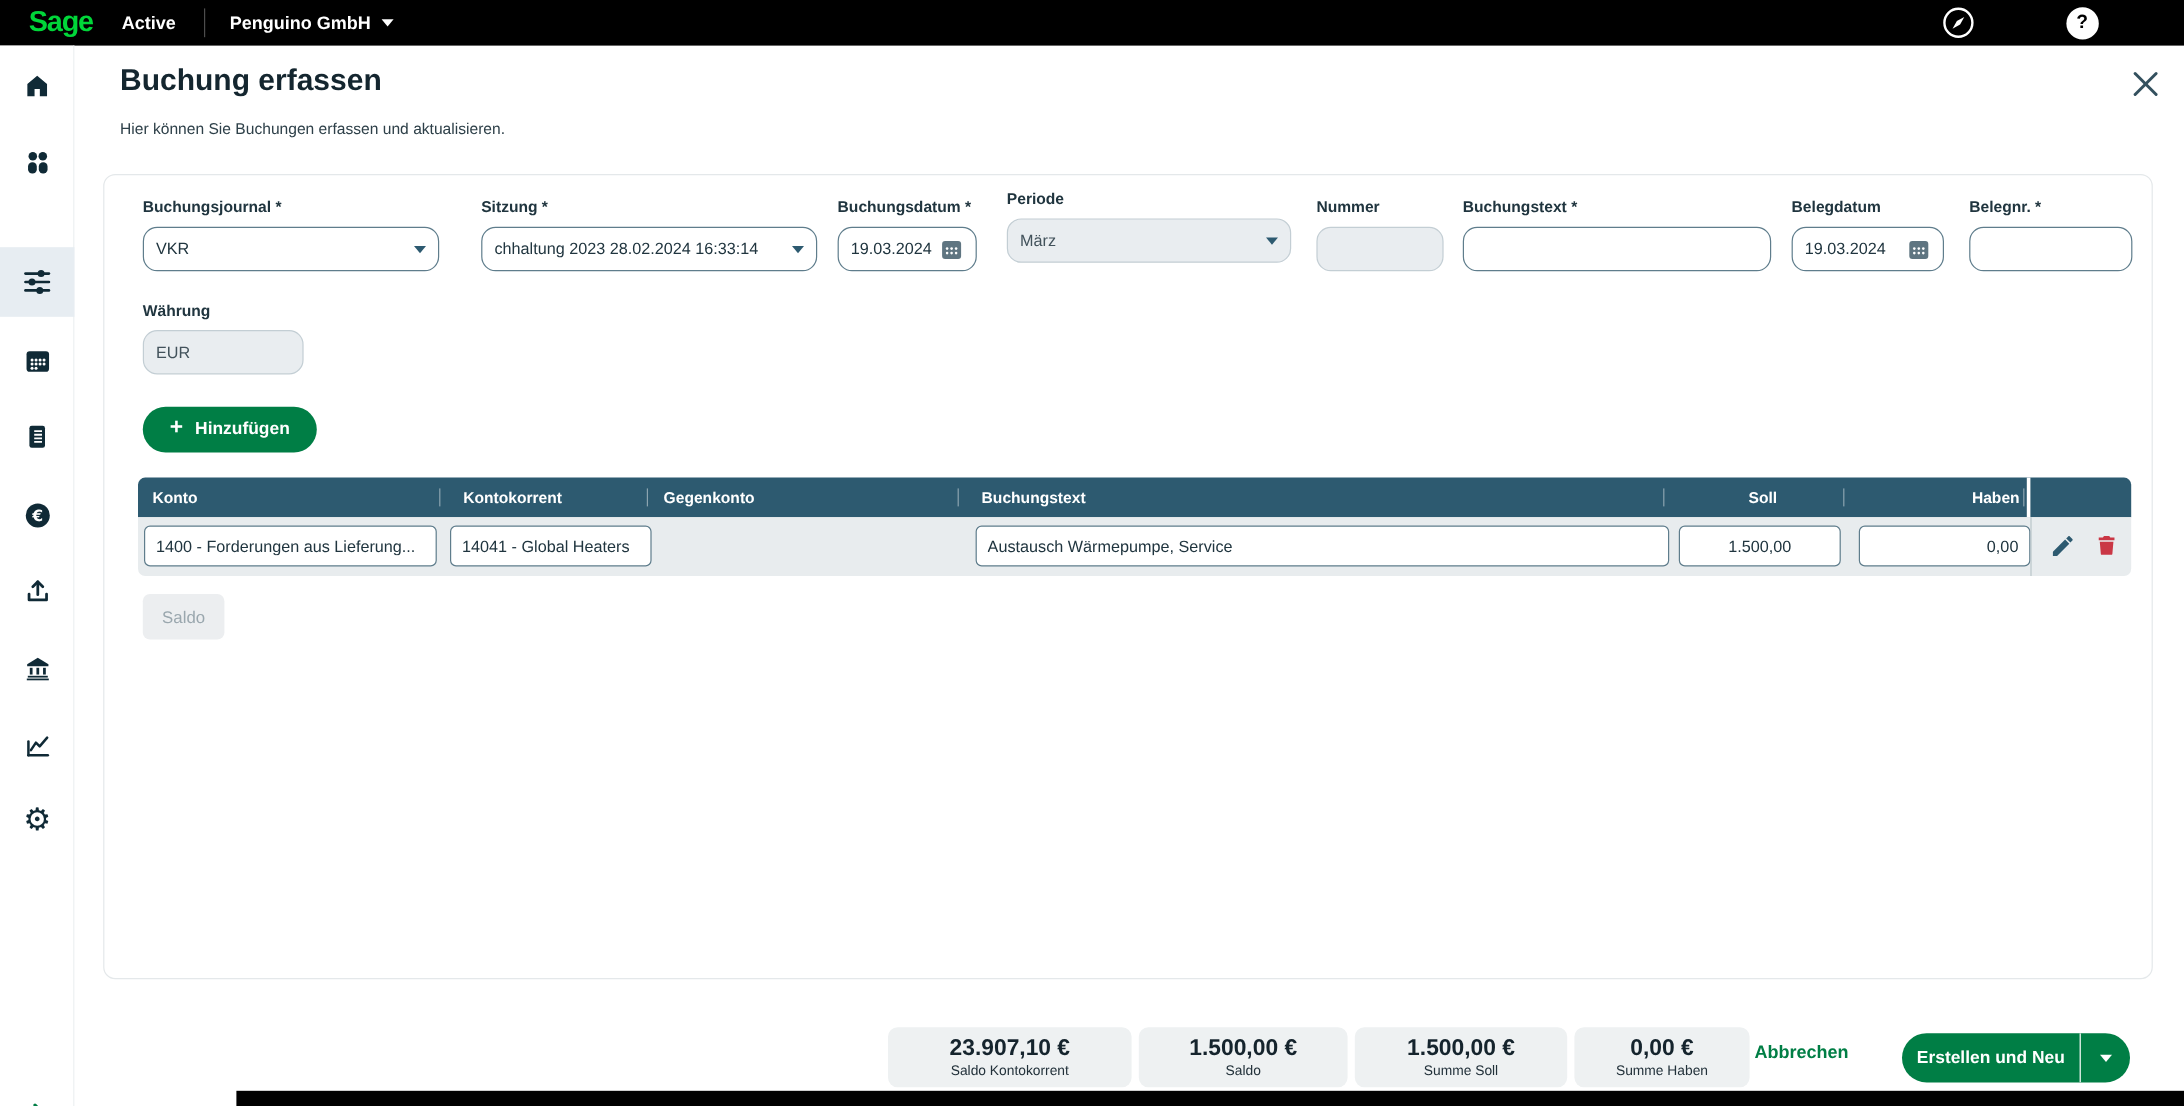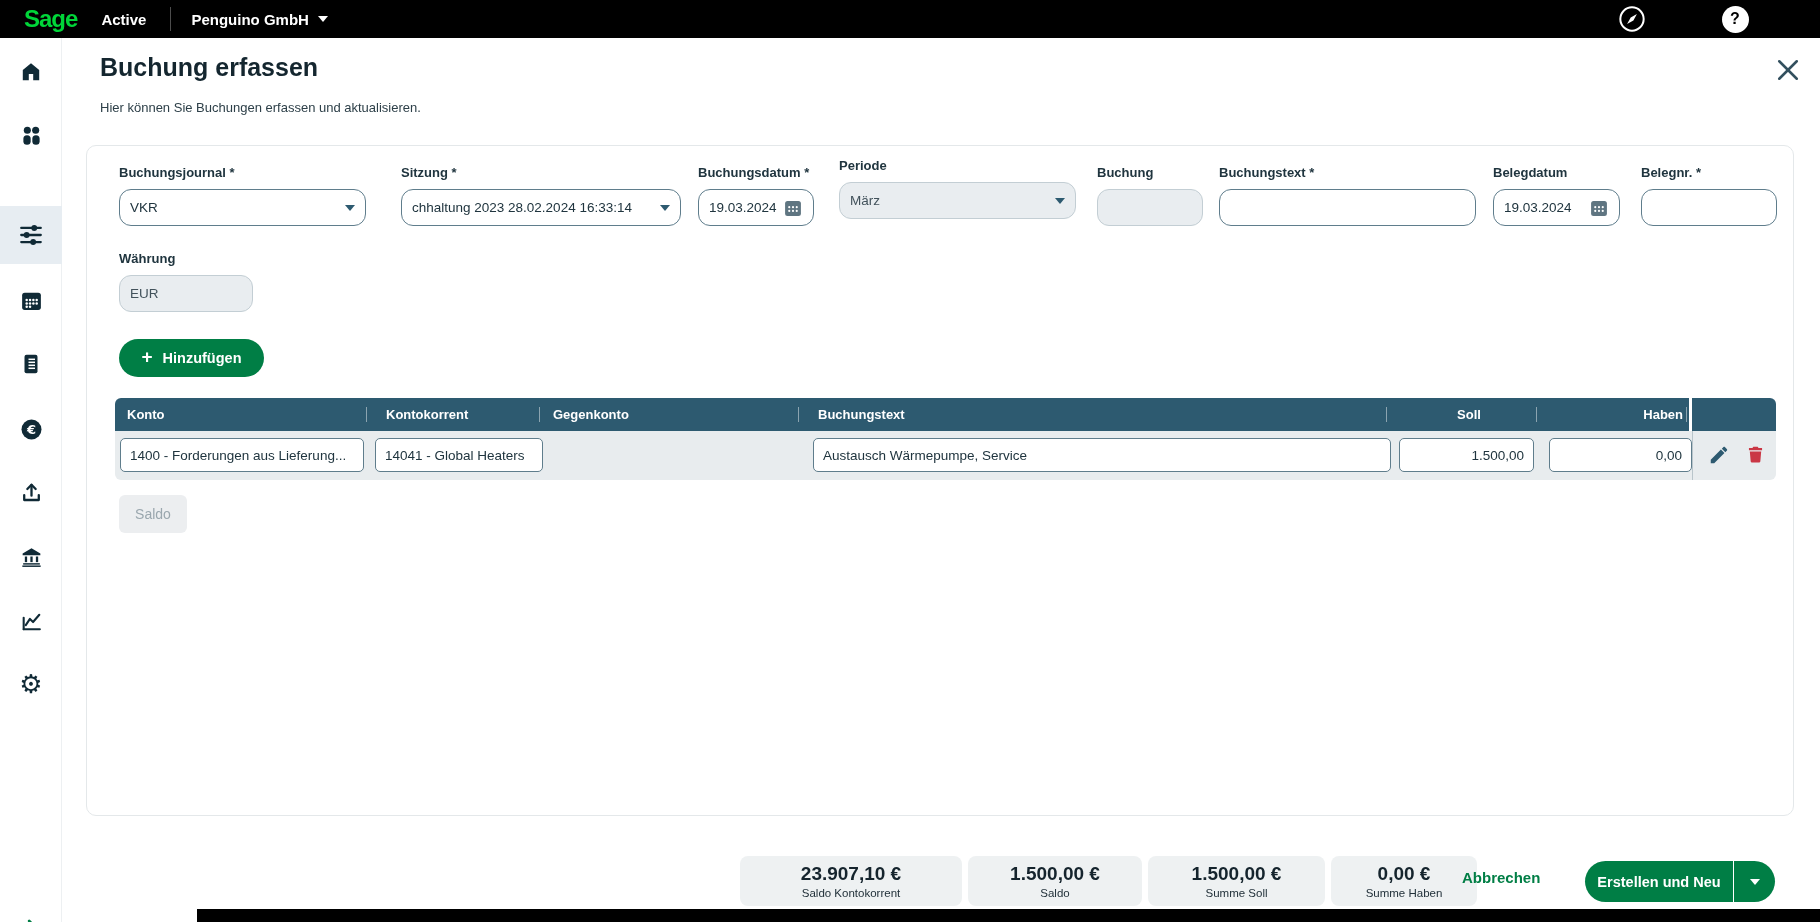--- a/index.html
+++ b/index.html
@@ -62,21 +62,21 @@
   .trow { position:relative; height:49px; background:#e8ecee; border-radius:0 0 6px 6px; }
   .cell-input { position:absolute; top:7px; height:34px; border:1px solid #5f7d8c; border-radius:5px;
                 background:#fff; padding:0 9px; font-family:inherit; font-size:13.5px; color:#20353f; outline:none; }
   .cell-input.num { text-align:right; }
   .row-div { position:absolute; left:1577px; top:0; width:1px; height:49px; background:#b9c5cb; }
   .row-icon-btn { position:absolute; top:13px; width:24px; height:24px; background:none; border:none; cursor:pointer; padding:0; }
   
   .totals { position:absolute; left:740px; top:856px; display:flex; gap:6px; }
   .chip { height:50px; background:#eef1f2; border-radius:8px; display:flex; flex-direction:column;
           align-items:center; justify-content:center; gap:2px; }
-  .chip:nth-child(1){ width:222px; } .chip:nth-child(2){ width:174px; }
+  .chip:nth-child(1){ width:203px; } .chip:nth-child(2){ width:174px; }
   .chip:nth-child(3){ width:177px; } .chip:nth-child(4){ width:146px; }
   .chip-value { font-size:19px; font-weight:bold; color:#15242d; }
   .chip-label { font-size:11.5px; color:#22313a; }
   .cancel-btn { position:absolute; left:1462px; top:869px; background:none; border:none; cursor:pointer;
                 color:#007e45; font-size:15px; font-weight:bold; font-family:inherit; }
   .submit-group { position:absolute; left:1585px; top:861px; width:190px; height:41px; background:#007e45;
                   border-radius:21px; display:flex; align-items:center; overflow:hidden;justify-content:center; }
   .submit-main { flex:1; height:100%; background:none; border:none; color:#fff; font-weight:bold;
                  font-size:14.5px; font-family:inherit; cursor:pointer; }
   .submit-sep { width:1px; height:100%; background:#fff; }
@@ -260,21 +260,21 @@
 
     <div class="field" style="left:752px; top:12px; width:237px">
       <label class="f-label">Periode</label>
       <div class="control disabled">
         <input disabled="" value="März" style="">
         <span class="caret-down"></span>
       </div>
     </div>
 
     <div class="field" style="left:1010px; top:19px; width:106px">
-      <label class="f-label">Buchung</label>
+      <label class="f-label">Nummer</label>
       <div class="control disabled">
         <input disabled="" value="" style="">
       </div>
     </div>
 
     <div class="field" style="left:1132px; top:19px; width:257px">
       <label class="f-label">Buchungstext *</label>
       <div class="control">
         <input value="" style="">
       </div>
@@ -334,21 +334,21 @@
         <span class="th" style="left:1440px; width:128px; text-align:right">Haben</span>
         <span class="th-sep" style="left:1571px"></span>
         <span class="th-gap" style="left:1574px"></span>
       </div>
 
       <div class="trow">
         <input class="cell-input" style="left: 5px; width: 244px;" value="1400 - Forderungen aus Lieferung...">
         <input class="cell-input" style="left: 260px; width: 168px;" value="14041 - Global Heaters">
         <span style="position:absolute; left:443px; top:15px; font-size:13.5px"></span>
         <input class="cell-input" style="left: 698px; width: 578px;" value="Austausch Wärmepumpe, Service">
-        <input class="cell-input num" style="left: 1284px; width: 135px;" value="1.500,00">
+        <input class="cell-input num" style="left: 1284px; width: 135px; text-align: center;" value="1.500,00">
         <input class="cell-input num" style="left: 1434px; width: 143px;" value="0,00">
         <span class="row-div"></span>
         <button class="row-icon-btn" style="left:1592px">
           <svg width="22" height="22" viewBox="0 0 24 24" fill="#2d5a70">
               <path d="M3 17.2V21h3.8L17.9 9.9 14.1 6.1 3 17.2zM20.7 7.1c.4-.4.4-1.1 0-1.5l-2.3-2.3c-.4-.4-1.1-.4-1.5 0l-1.8 1.8 3.8 3.8 1.8-1.8z"></path>
             </svg>
         </button>
         <button class="row-icon-btn" style="left:1628px">
           <svg width="21" height="21" viewBox="0 0 24 24" fill="#ca3745">
               <path d="M9.5 3l-1 1.5H4.5V7h15V4.5h-4L14.5 3h-5zM5.5 8.5h13l-1 11.6c-.05.5-.5.9-1 .9H7.5c-.5 0-.95-.4-1-.9l-1-11.6z"></path>

